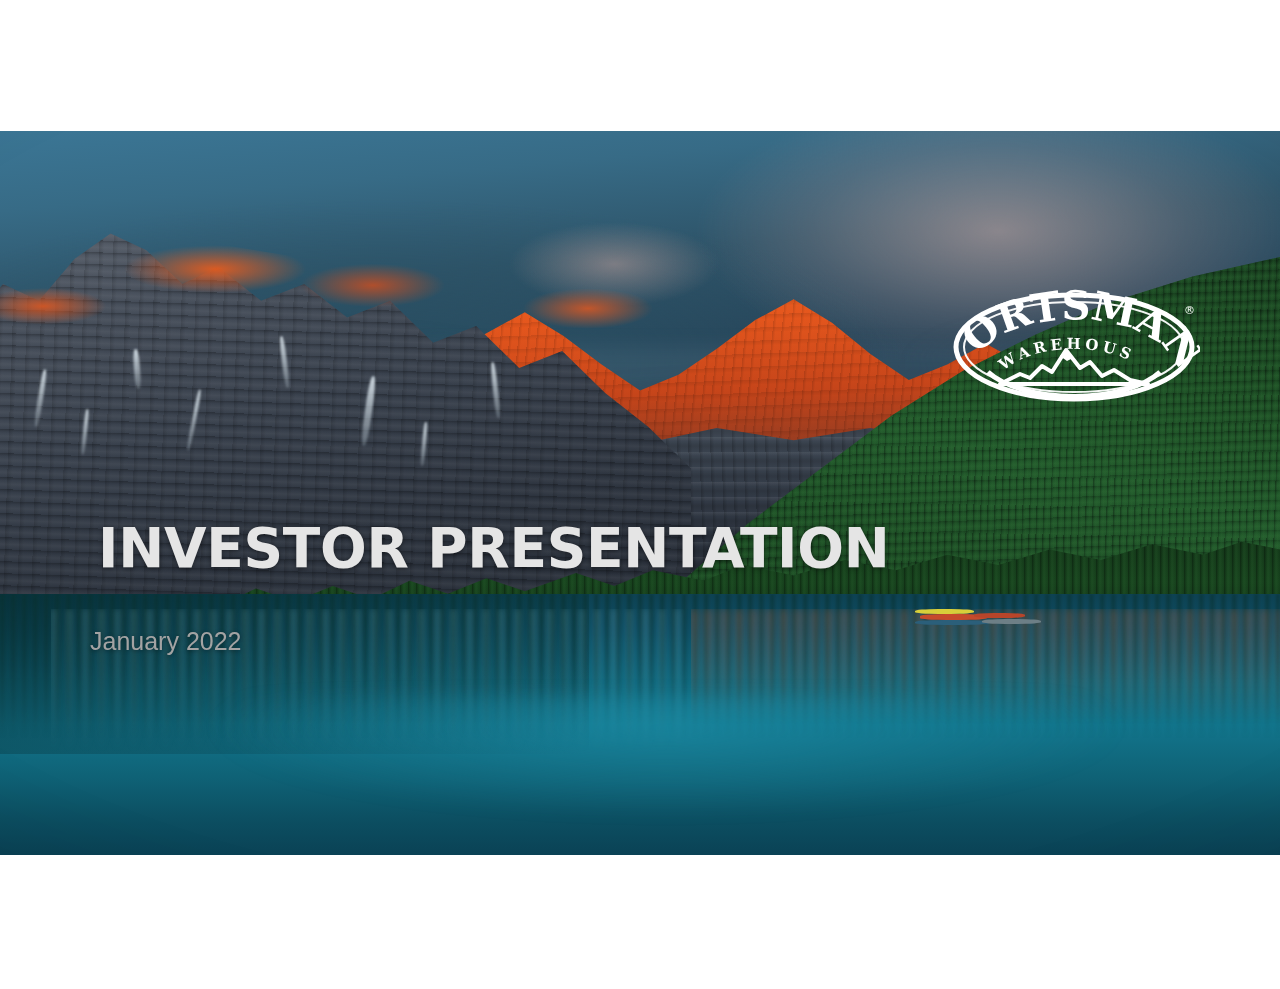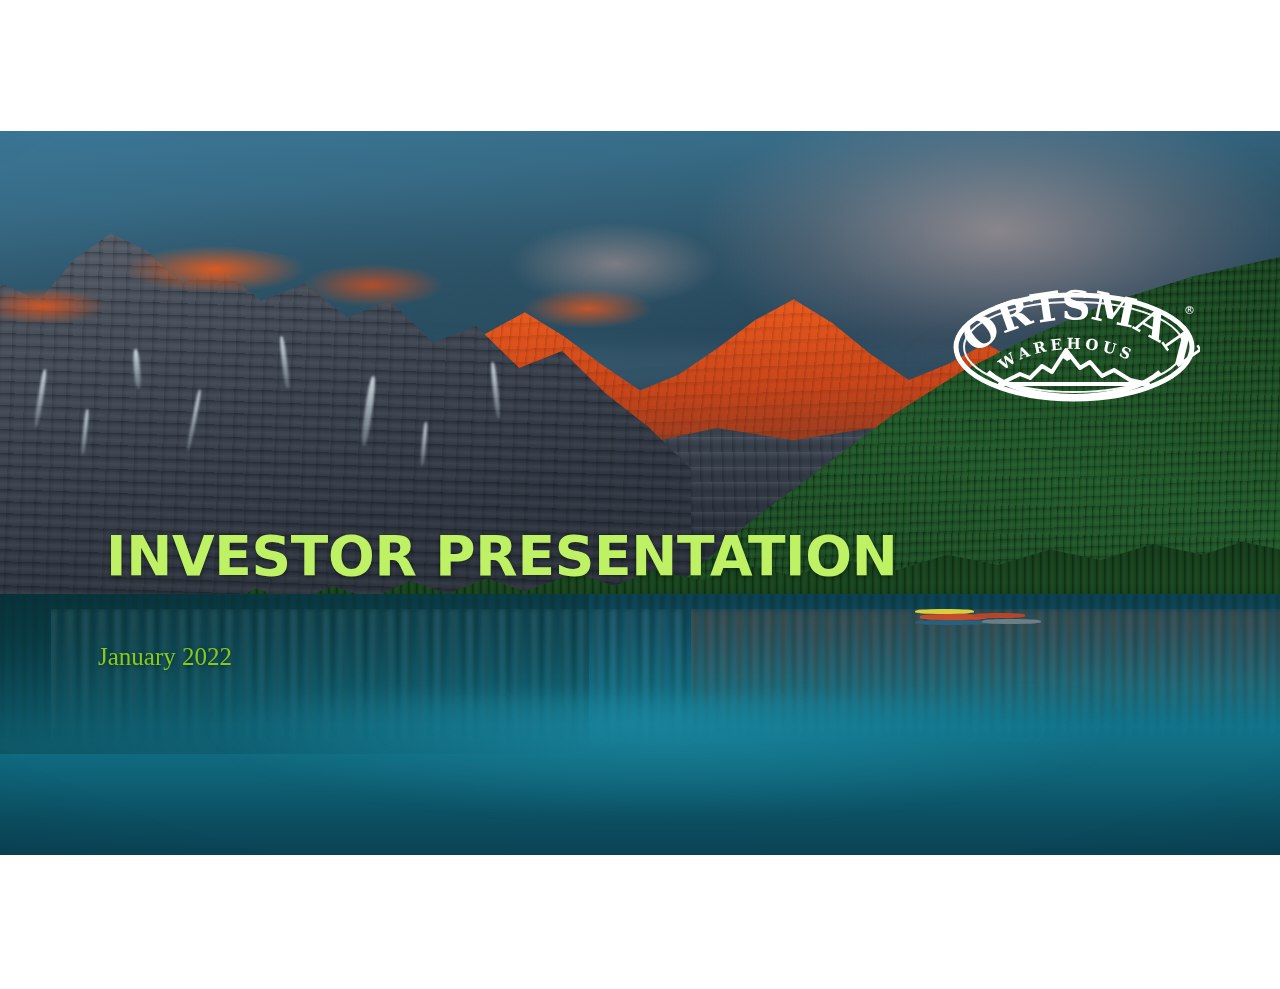--- a/index.html
+++ b/index.html
@@ -318,37 +318,37 @@
   }
 
   
   .title-block {
     position: absolute;
     left: 90px;
     top: 381px;
     z-index: 30;
   }
   .slide-title {
-    margin: 16px;
+    margin: 8px;
     font-family: "DejaVu Sans", sans-serif;
     font-size: 55px;
     font-weight: 700;
     letter-spacing: -0.3px;
     line-height: 1.02;
-    color: #bef264;
+    color: #e5e5e5;
     text-shadow: 0 1px 5px rgba(0,0,0,0.45);
     white-space: nowrap;
   }
   .slide-subtitle {
-    margin: 8px;
+    margin: 0;
     padding-top: 43px;
-    font-family: Liberation Serif, serif;
+    font-family: Liberation Sans, sans-serif;
     font-size: 25px;
     font-weight: 400;
-    color: #84cc16;
+    color: #a3a3a3;
     text-shadow: 0 1px 4px rgba(0,0,0,0.4);
     white-space: nowrap;
   }
 
   
   .logo {
     position: absolute;
     left: 948px;
     top: 157px;
     width: 252px;

